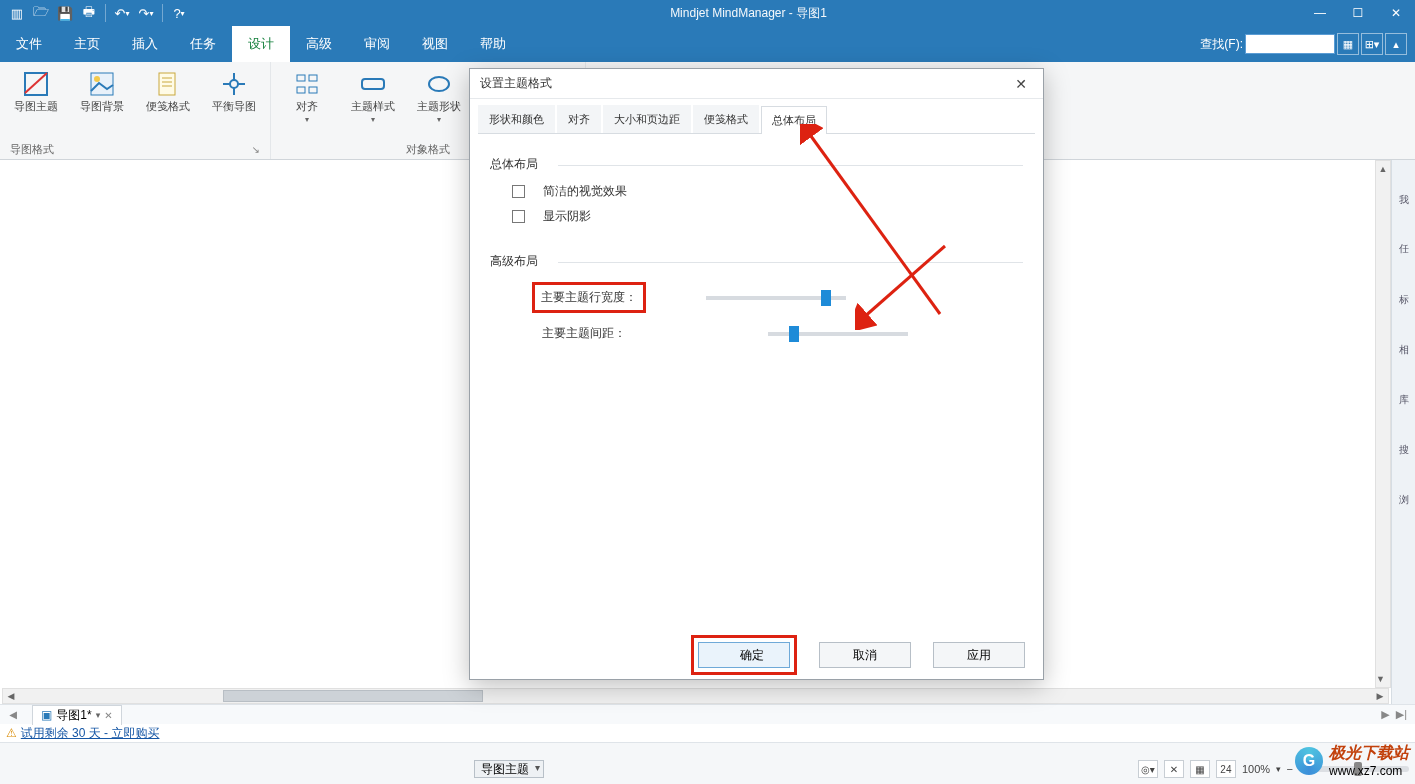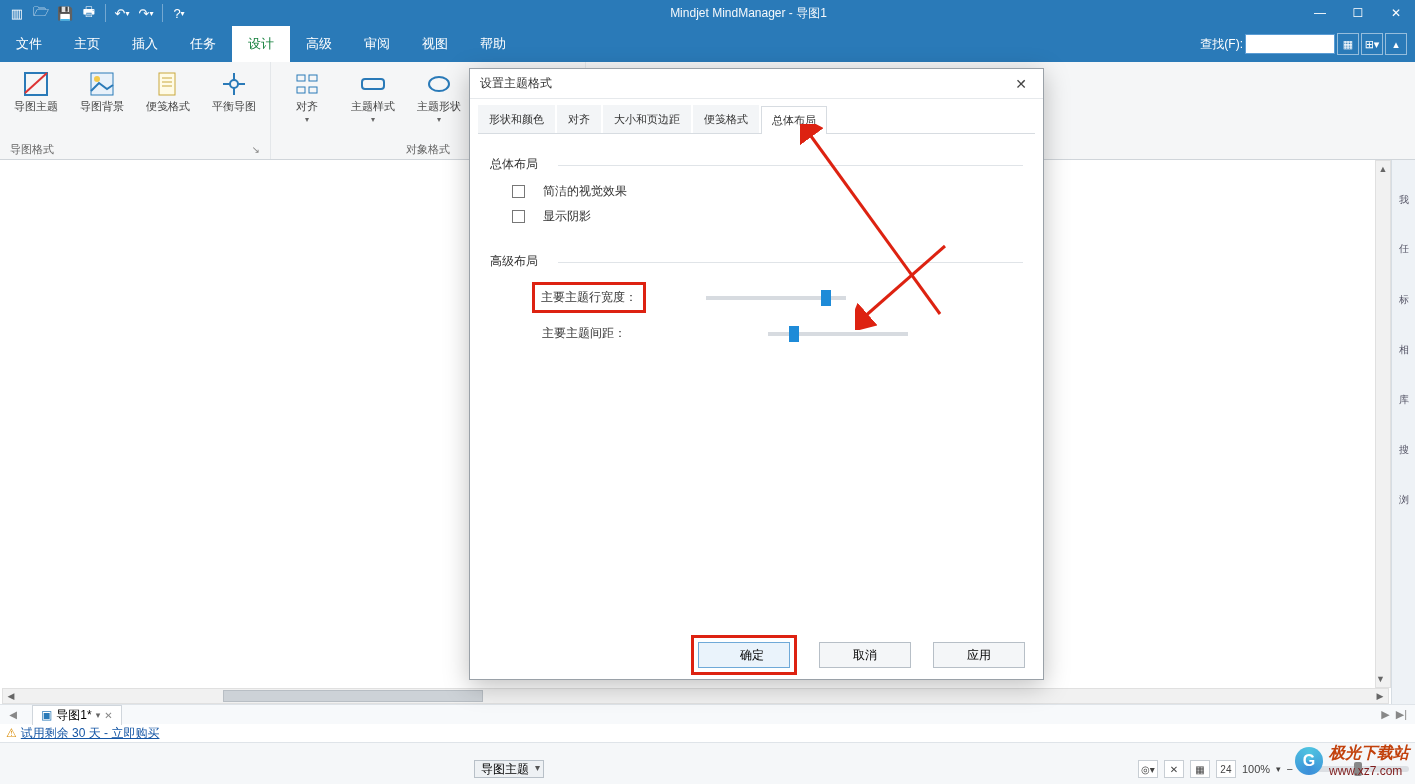--- a/index.html
+++ b/index.html
@@ -93,21 +93,21 @@
 .btn.primary{ background:#eaf3fb; border-color:#6fa9d8;padding-left:16px;}
 .btn-hl{ border:3px solid #d21; padding:4px;}
 
 
 .arrow-svg{ position:absolute; pointer-events:none;}
 
 
 .watermark{ position:absolute; right:6px; bottom:6px; font-size:16px; font-style:italic; display:flex; align-items:center; gap:6px;}
 .watermark .logo{ width:28px;height:28px;border-radius:50%; background:conic-gradient(#4ec3e0,#3c8fd9,#4ec3e0); display:flex;align-items:center;justify-content:center;color:#fff;font-weight:bold;font-style:normal;}
 .watermark .t1{color:#c2410c;font-weight:bold;}
-.watermark .t2{color:#7f1d1d;font-size:12px;display:block;font-style:normal;}
+.watermark .t2{color:#000000;font-size:12px;display:block;font-style:normal;}
 
 svg{display:block;}
 </style>
 </head>
 <body>
 
 <div class="titlebar" style="background:#2a7ab8;">
   <div class="qat">
     <div class="qat-btn">▥</div>
     <div class="qat-btn">🗁</div>

